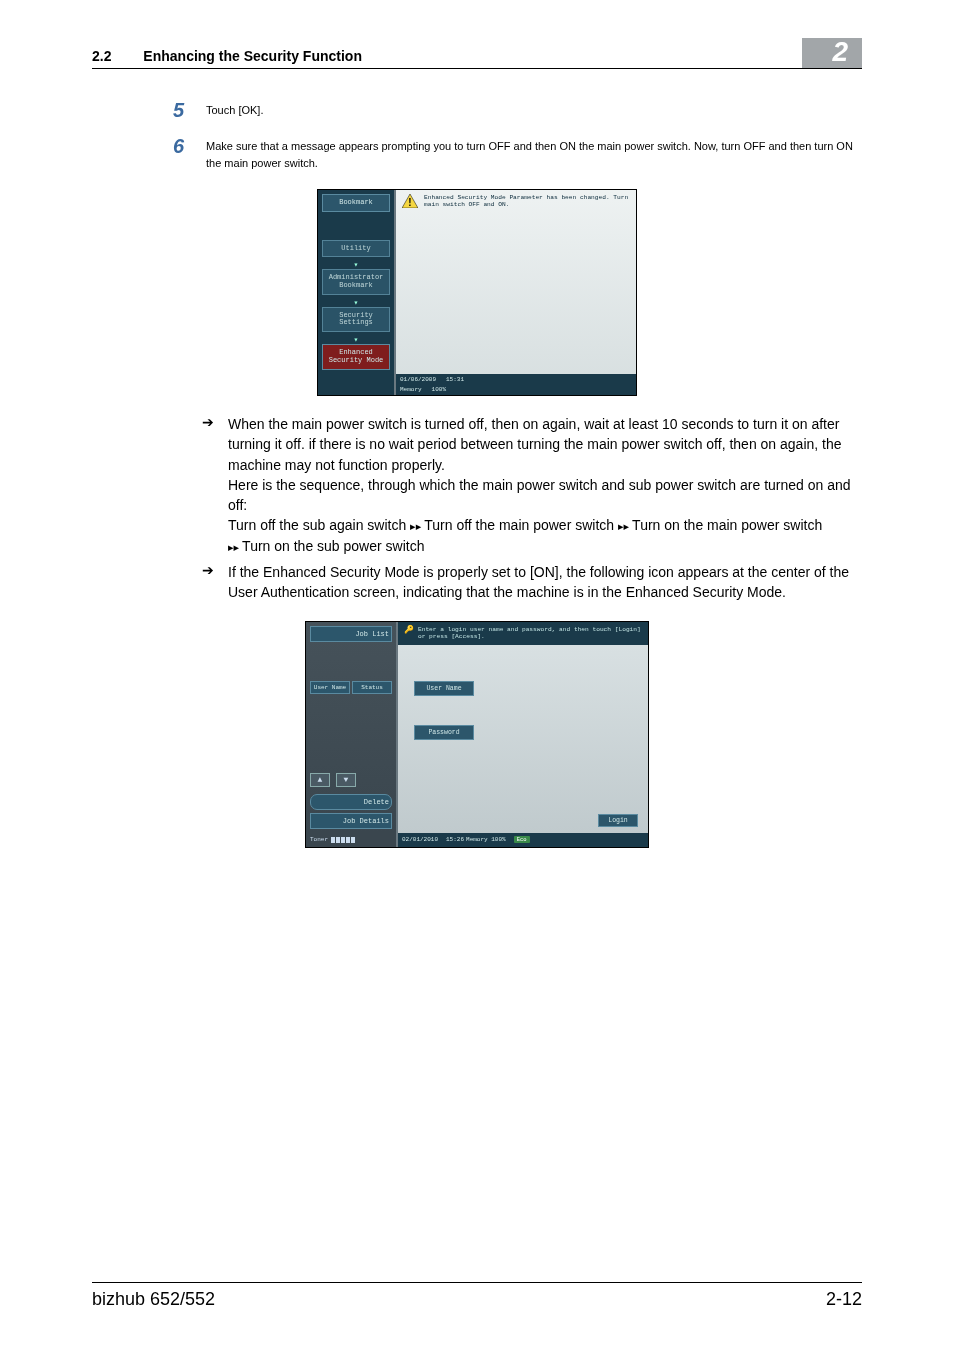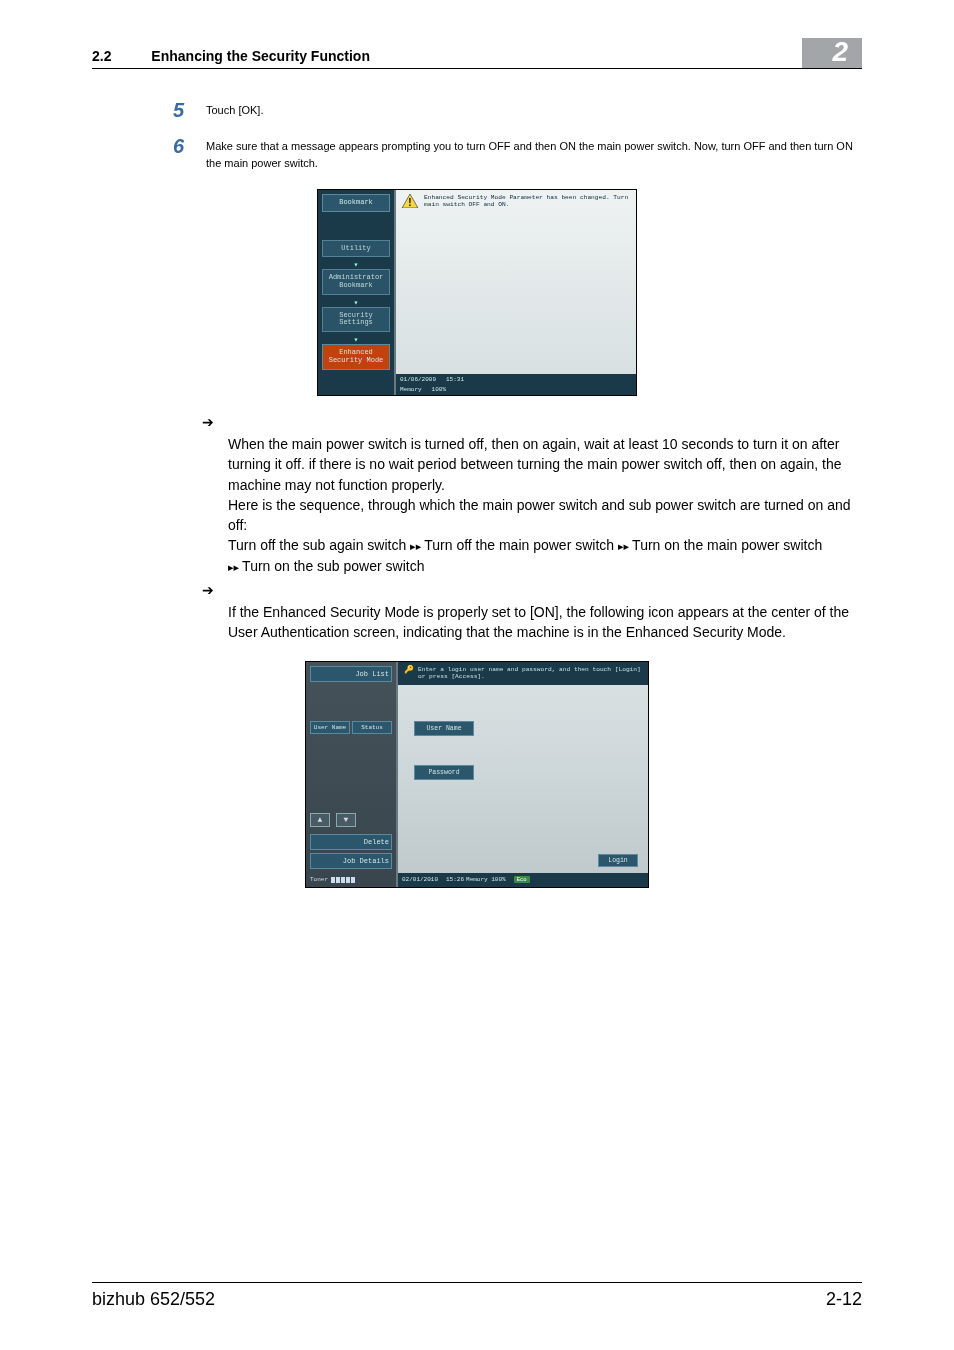--- a/index.html
+++ b/index.html
@@ -15,21 +15,21 @@
     display: flex;
     justify-content: space-between;
     align-items: flex-end;
     padding: 38px 92px 0 92px;
   }
   .header-left {
     font-size: 14px;
     font-weight: bold;
     padding-bottom: 4px;
   }
-  .header-num { margin-right: 36px; }
+  .header-num { margin-right: 28px; }
   .chapter-badge {
     background: #a2a6a9;
     color: #fff;
     font-size: 28px;
     font-weight: bold;
     font-style: italic;
     padding: 0 14px 2px 30px;
     line-height: 1;
   }
   .hr-top {
@@ -72,21 +72,20 @@
     margin-left: 110px;
   }
   .arrow-bullet {
     width: 26px;
     flex-shrink: 0;
     font-size: 14px;
   }
   .arrow-body {
     font-size: 14px;
     line-height: 1.45;
-    margin-top: 20px;
   }
   .dbl-arrow { font-size: 11px; }
 
   
   .scr1 {
     width: 320px;
     height: 207px;
     border: 1px solid #000;
     display: flex;
     font-family: "Courier New", monospace;
@@ -103,21 +102,21 @@
     border-right: 2px solid #6a7880;
   }
   .scr1-btn {
     background: #2c566b;
     border: 1px solid #5a8aa0;
     text-align: center;
     padding: 4px 2px;
     margin-bottom: 4px;
     line-height: 1.1;
   }
-  .scr1-btn.current { background: #c2410c; }
+  .scr1-btn.current { background: #7f1d1d; }
   .scr1-btn.ghost { opacity: 0.9; }
   .scr1-gap { height: 24px; }
   .scr1-down { text-align: center; color: #9fd; font-size: 8px; line-height: 1; }
   .scr1-right {
     flex: 1;
     background: linear-gradient(#eef2f2, #d6dedf);
     display: flex;
     flex-direction: column;
   }
   .scr1-msgbar {
@@ -351,21 +350,21 @@
           <div class="scr2-tab">Job List</div>
           <div class="scr2-smalltab">
             <div class="col-btn">User Name</div>
             <div class="col-btn">Status</div>
           </div>
           <div class="scr2-spacer"></div>
           <div class="scr2-arrows">
             <div class="scr2-arrow-btn">▲</div>
             <div class="scr2-arrow-btn">▼</div>
           </div>
-          <div class="scr2-tab" style="margin-top:4px;">Delete</div>
+          <div class="scr2-tab" style="margin-top:4px;border-radius:7px;">Delete</div>
           <div class="scr2-tab">Job Details</div>
         </div>
         <div class="scr2-right">
           <div class="scr2-prompt">
             <span class="scr2-keyicon">🔑</span>
             <span class="scr2-prompt-text">Enter a login user name and password, and then touch [Login] or press [Access].</span>
           </div>
           <div class="scr2-body">
             <div class="scr2-input scr2-input-user">User Name</div>
             <div class="scr2-input scr2-input-pass">Password</div>

